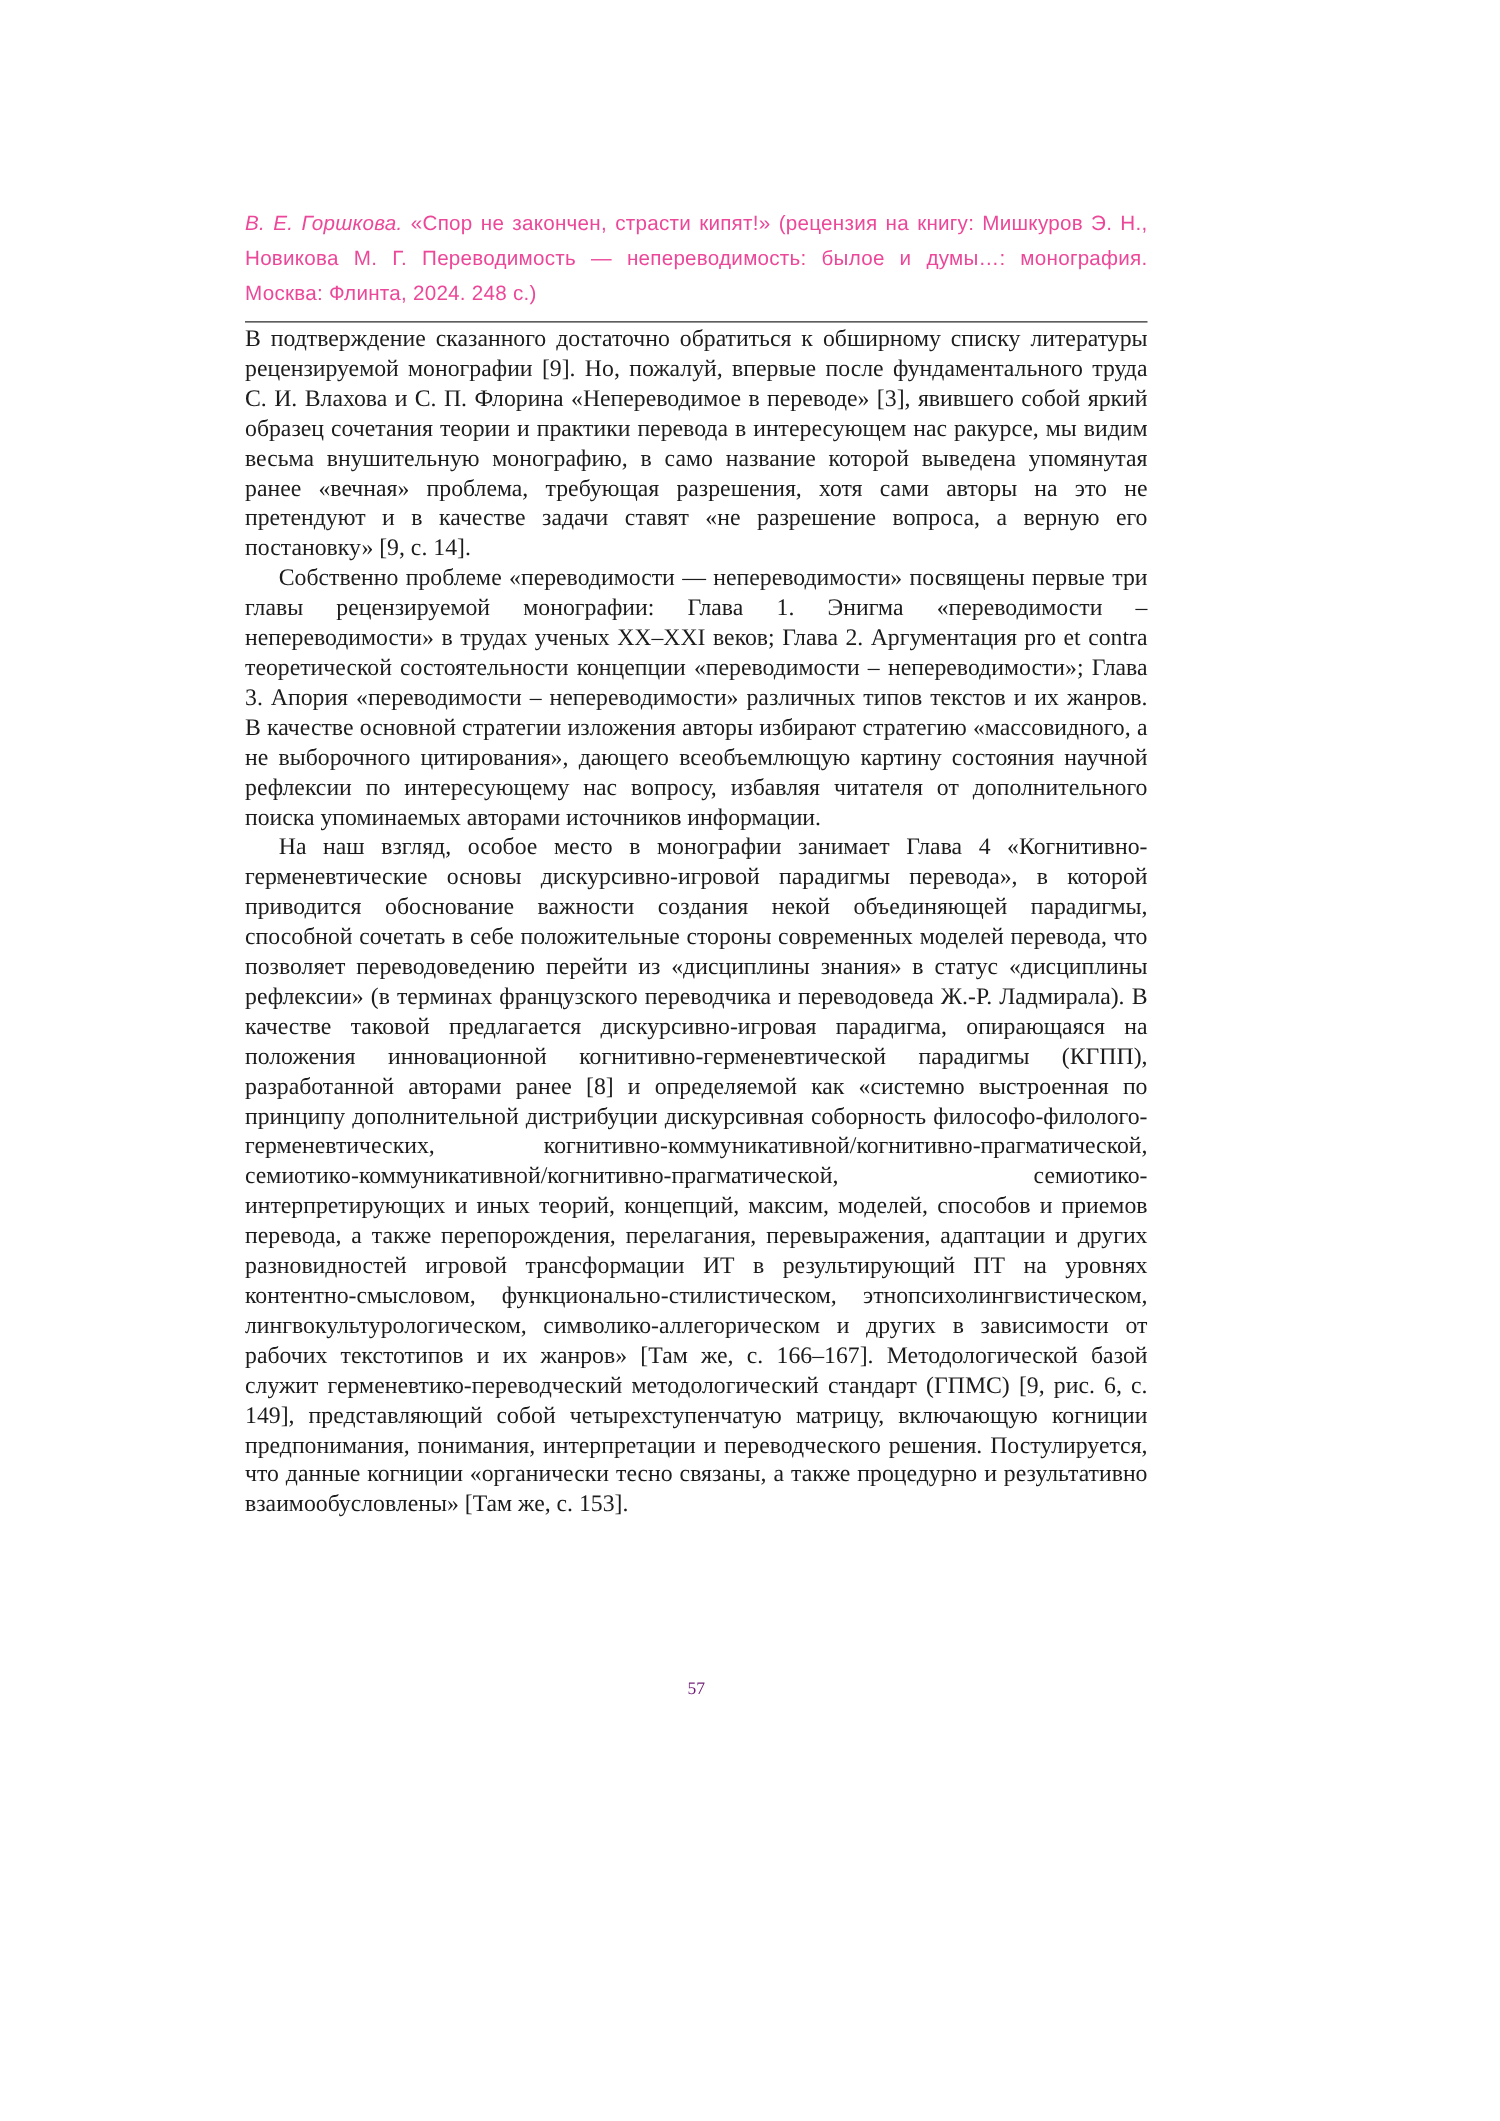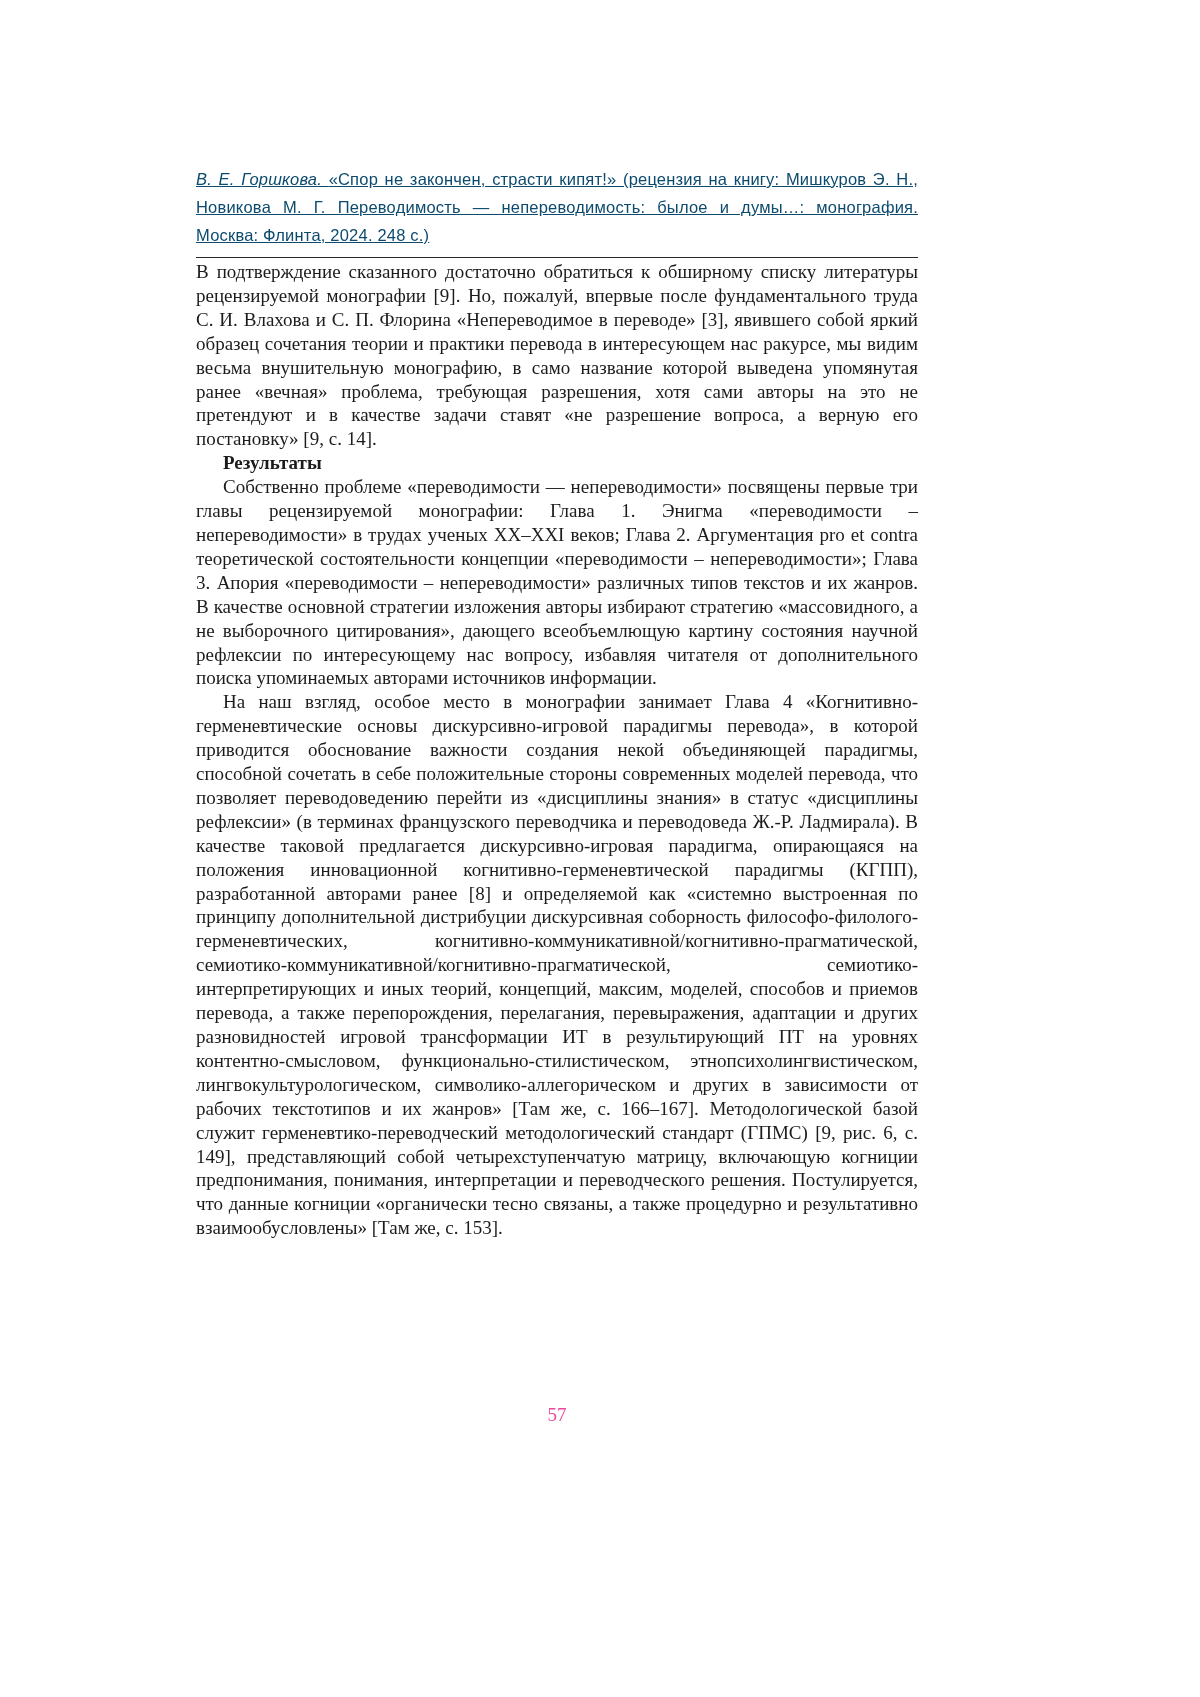--- a/index.html
+++ b/index.html
@@ -19,23 +19,22 @@
       position: absolute;
       left: 196px;
       top: 165px;
       width: 722px;
     }
     .running-header {
       font-family: "Liberation Sans", "DejaVu Sans", sans-serif;
       font-size: 16.5px;
       line-height: 28px;
       text-align: justify;
-      color: #0c4a6e;
+      color: #ec4899;
       letter-spacing: 0.2px;
-      text-decoration: underline;
     }
     .running-header .author {
       font-style: italic;
     }
     .rule {
       border: none;
       border-top: 1.6px solid #2a2a2a;
       margin: 8px 0 0 0;
       width: 100%;
     }
@@ -53,43 +52,42 @@
     }
     .para.no-indent {
       text-indent: 0;
     }
     .para.heading {
       font-weight: bold;
     }
     .page-number {
       position: absolute;
       left: 196px;
-      top: 1404px;
+      top: 1344px;
       width: 722px;
       text-align: center;
-      font-size: 19px;
-      color: #ec4899;
+      font-size: 14px;
+      color: #701a75;
     }
   </style>
 </head>
 <body>
 
 <div class="page">
   <div class="content">
 
     <div class="running-header" lang="ru">
       <span class="author">В. Е. Горшкова.</span>
       <span>«Спор не закончен, страсти кипят!» (рецензия на книгу: Мишкуров Э. Н., Новикова М. Г. Переводимость — непереводимость: былое и думы…: монография. Москва: Флинта, 2024. 248 с.)</span>
     </div>
 
     <div class="rule"></div>
 
     <div class="body-text" lang="ru">
       <p class="para no-indent">В подтверждение сказанного достаточно обратиться к обширному списку литературы рецензируемой монографии [9]. Но, пожалуй, впервые после фундаментального труда С. И. Влахова и С. П. Флорина «Непереводимое в переводе» [3], явившего собой яркий образец сочетания теории и практики перевода в интересующем нас ракурсе, мы видим весьма внушительную монографию, в само название которой выведена упомянутая ранее «вечная» проблема, требующая разрешения, хотя сами авторы на это не претендуют и в качестве задачи ставят «не разрешение вопроса, а верную его постановку» [9, с. 14].</p>
-      <p class="para heading">Результаты</p>
       <p class="para">Собственно проблеме «переводимости — непереводимости» посвящены первые три главы рецензируемой монографии: Глава 1. Энигма «переводимости – непереводимости» в трудах ученых XX–XXI веков; Глава 2. Аргументация pro et contra теоретической состоятельности концепции «переводимости – непереводимости»; Глава 3. Апория «переводимости – непереводимости» различных типов текстов и их жанров. В качестве основной стратегии изложения авторы избирают стратегию «массовидного, а не выборочного цитирования», дающего всеобъемлющую картину состояния научной рефлексии по интересующему нас вопросу, избавляя читателя от дополнительного поиска упоминаемых авторами источников информации.</p>
       <p class="para">На наш взгляд, особое место в монографии занимает Глава 4 «Когнитивно-герменевтические основы дискурсивно-игровой парадигмы перевода», в которой приводится обоснование важности создания некой объединяющей парадигмы, способной сочетать в себе положительные стороны современных моделей перевода, что позволяет переводоведению перейти из «дисциплины знания» в статус «дисциплины рефлексии» (в терминах французского переводчика и переводоведа Ж.-Р. Ладмирала). В качестве таковой предлагается дискурсивно-игровая парадигма, опирающаяся на положения инновационной когнитивно-герменевтической парадигмы (КГПП), разработанной авторами ранее [8] и определяемой как «системно выстроенная по принципу дополнительной дистрибуции дискурсивная соборность философо-филолого-герменевтических, когнитивно-коммуникативной/когнитивно-прагматической, семиотико-коммуникативной/когнитивно-прагматической, семиотико-интерпретирующих и иных теорий, концепций, максим, моделей, способов и приемов перевода, а также перепорождения, перелагания, перевыражения, адаптации и других разновидностей игровой трансформации ИТ в результирующий ПТ на уровнях контентно-смысловом, функционально-стилистическом, этнопсихолингвистическом, лингвокультурологическом, символико-аллегорическом и других в зависимости от рабочих текстотипов и их жанров» [Там же, с. 166–167]. Методологической базой служит герменевтико-переводческий методологический стандарт (ГПМС) [9, рис. 6, с. 149], представляющий собой четырехступенчатую матрицу, включающую когниции предпонимания, понимания, интерпретации и переводческого решения. Постулируется, что данные когниции «органически тесно связаны, а также процедурно и результативно взаимообусловлены» [Там же, с. 153].</p>
     </div>
 
   </div>
 
   <div class="page-number">57</div>
 </div>
 
 </body></html>

